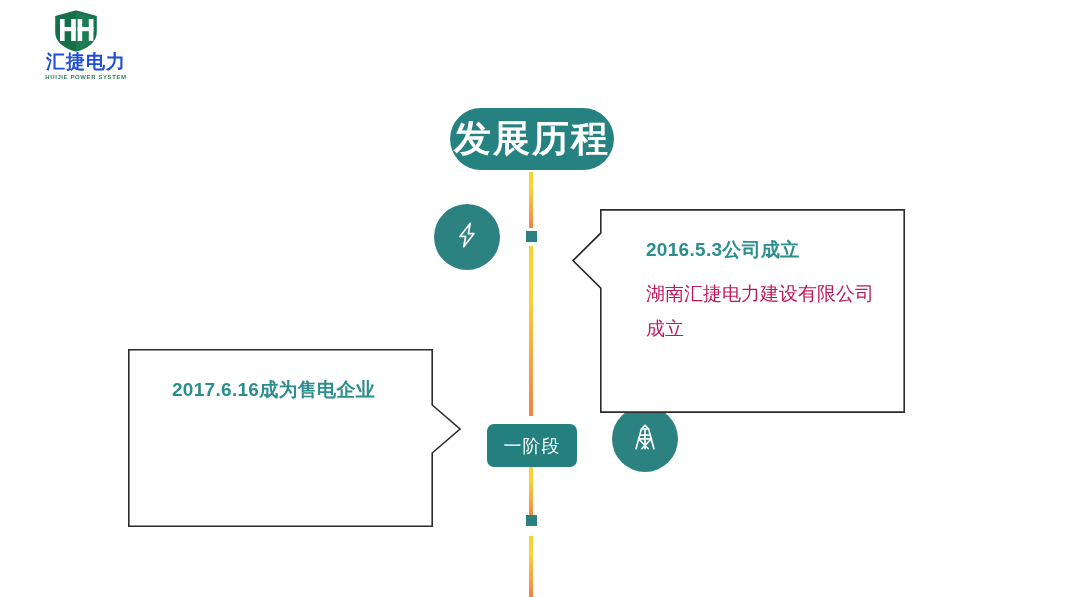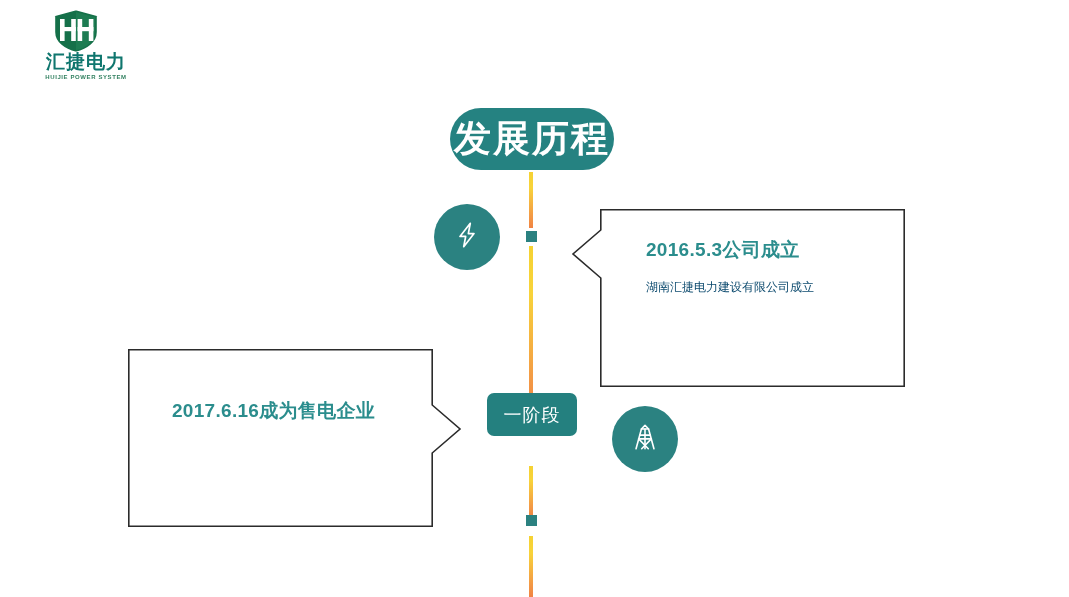--- a/index.html
+++ b/index.html
@@ -35,21 +35,21 @@
   }
   .logo-name {
     position: absolute;
     left: 6px;
     top: 48px;
     width: 100px;
     text-align: center;
     font-size: 19px;
     font-weight: 700;
     letter-spacing: 1px;
-    color: #0f766e;
+    color: #1d4ed8;
     line-height: 1;
     white-space: nowrap;
   }
   .logo-sub {
     position: absolute;
     left: 0px;
     top: 70px;
     width: 112px;
     text-align: center;
     font-size: 6px;
@@ -98,21 +98,21 @@
     letter-spacing: 2px;
     display: flex;
     align-items: center;
     justify-content: center;
   }
 
   
   .stage-pill {
     position: absolute;
     left: 487px;
-    top: 393px;
+    top: 424px;
     width: 90px;
     height: 43px;
     border-radius: 7px;
     background: #24807f;
     color: #ffffff;
     font-size: 18px;
     font-weight: 500;
     letter-spacing: 1px;
     display: flex;
     align-items: center;
@@ -136,21 +136,21 @@
   
   .card {
     position: absolute;
     background: #ffffff;
     box-sizing: border-box;
   }
   .card-right {
     left: 600px;
     top: 209px;
     width: 305px;
-    height: 178px;
+    height: 204px;
   }
   .card-left {
     left: 128px;
     top: 349px;
     width: 305px;
     height: 178px;
   }
   .card-svg {
     position: absolute;
     left: 0;
@@ -161,33 +161,33 @@
   }
   .card-inner {
     position: absolute;
     left: 0;
     top: 0;
     width: 100%;
     height: 100%;
     box-sizing: border-box;
   }
   .card-right .card-inner { padding: 30px 26px 0 46px; }
-  .card-left .card-inner  { padding: 30px 40px 0 26px; margin-top: 21px; }
+  .card-left .card-inner  { padding: 30px 40px 0 26px; }
 
   .card-heading {
     font-size: 19px;
     font-weight: 700;
     color: #2b8d8d;
     letter-spacing: 0.3px;
     line-height: 1.2;
     margin: 0 0 14px 0;
   }
   .card-body {
-    font-size: 12px;
-    color: #0c4a6e;
+    font-size: 19px;
+    color: #be185d;
     line-height: 1.85;
     margin: 0;
   }
   .card-left .card-heading { text-align: center; }
   .card-left .card-body { text-align: right; }
   .card-right .card-heading { text-align: left; }
   .card-right .card-body { text-align: left; }
 </style>
 </head>
 <body>

